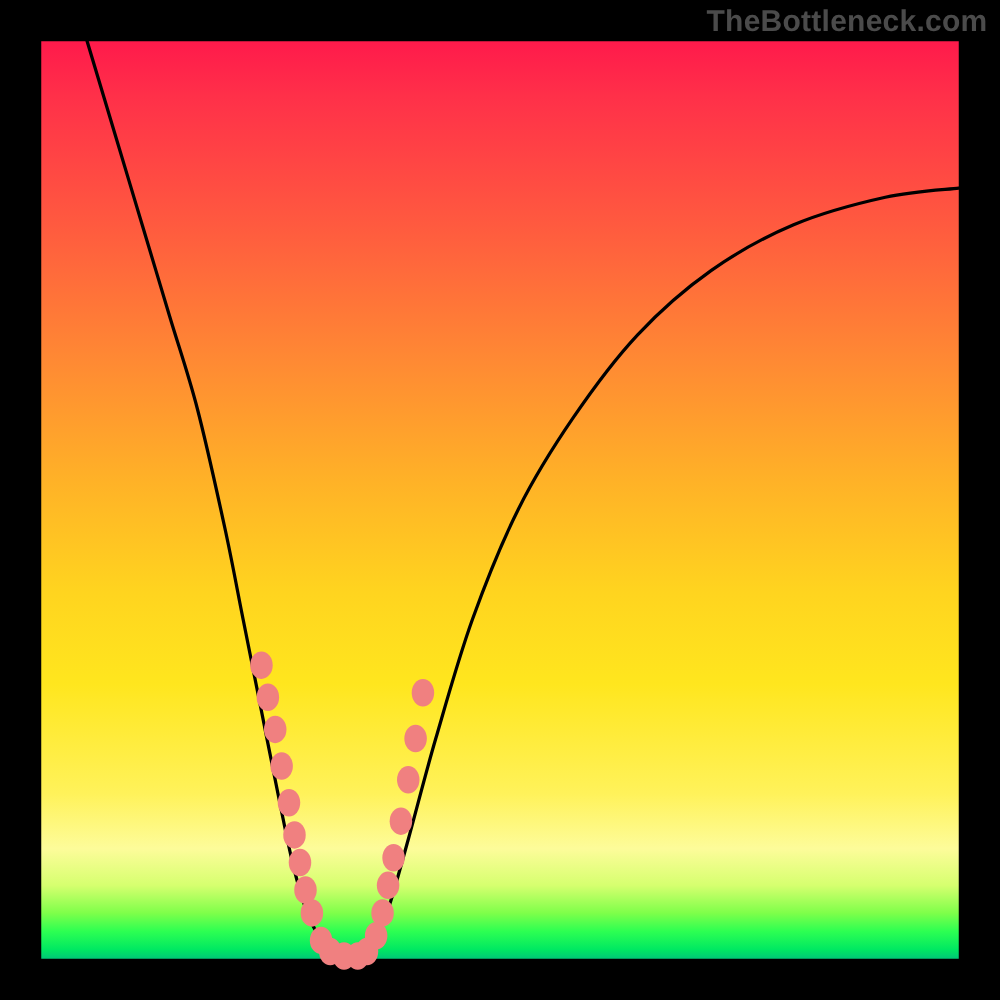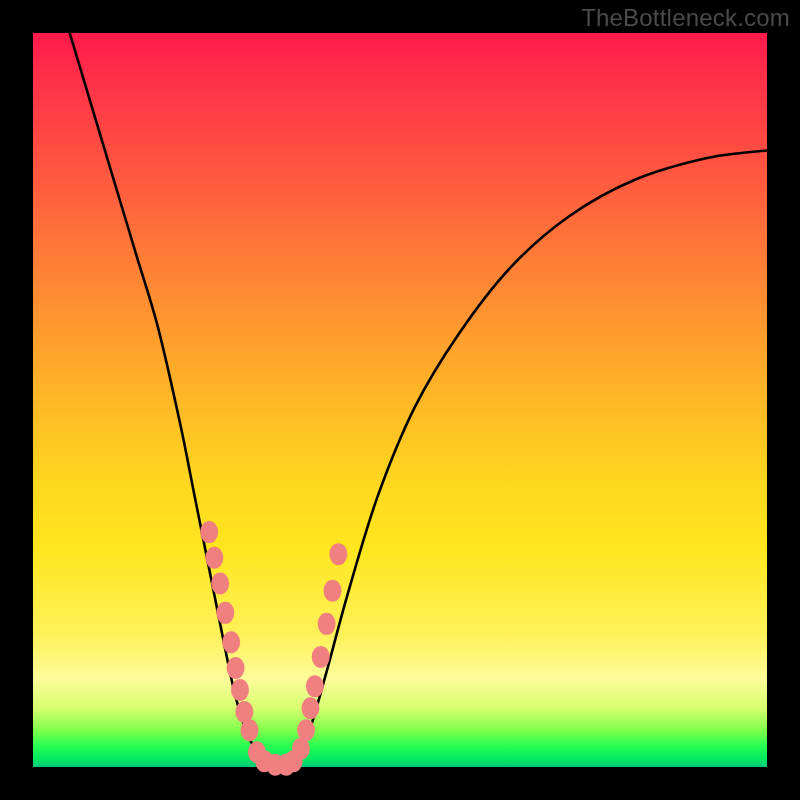--- a/index.html
+++ b/index.html
@@ -42,21 +42,21 @@
       #00e862 99%,
       #00c877 100%
     );
   }
   .watermark {
     position: absolute;
     top: 4px;
     right: 10px;
     color: #4b4b4b;
     font-size: 24px;
-    font-weight: 400;
+    font-weight: 700;
     letter-spacing: 0.2px;
     user-select: none;
   }
   svg.curve {
     position: absolute;
     left: 0;
     top: 0;
     width: 734px;
     height: 734px;
     overflow: visible;

